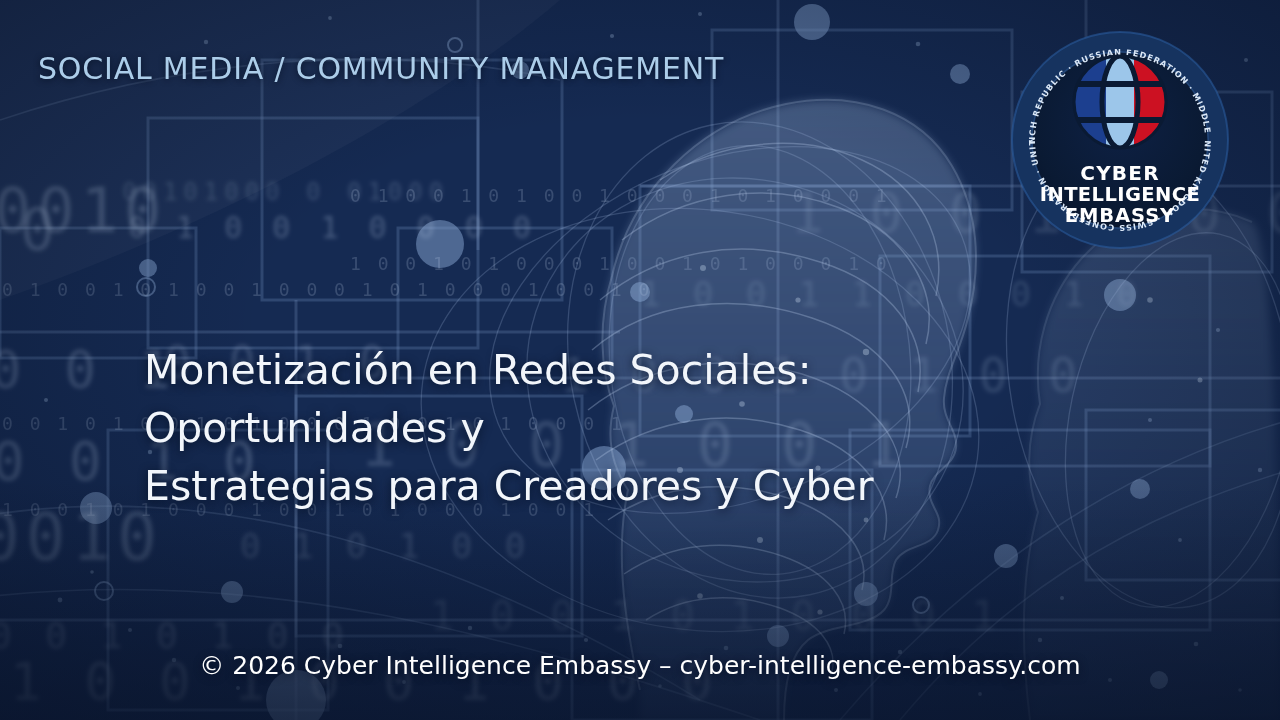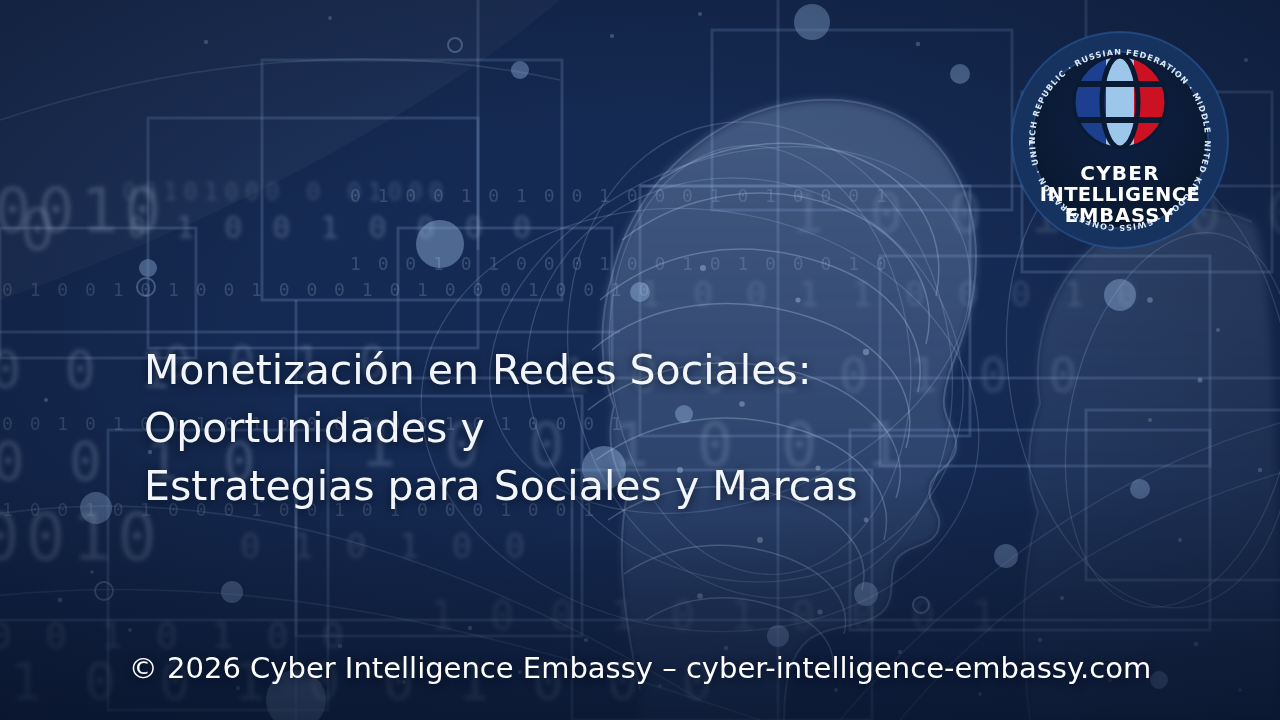--- a/index.html
+++ b/index.html
@@ -48,21 +48,21 @@
     color:#f2f6fb;
     font-weight:400;
     text-shadow:0 2px 10px rgba(4,12,30,.8);
   }
   .title .l2{display:block;}
 
   
   .footer{
     position:absolute;left:0;right:0;top:651px;
     text-align:center;
-    font-size:29px;
+    font-size:25px;
     color:#ffffff;
     text-shadow:0 2px 8px rgba(4,12,30,.85);
   }
 
   
   .badge{
     position:absolute;left:1008px;top:28px;
     width:224px;height:224px;
   }
 </style>
@@ -286,24 +286,25 @@
           <circle cx="1200" cy="380" r="2.5"></circle>
       </g>
 
       <path d="M0 0 L560 0 C420 120 200 230 0 300 Z" fill="#ffffff" fill-opacity=".035"></path>
     </g>
   </svg>
 
   <div class="bg-vign"></div>
   <div class="bg-darken-bottom"></div>
 
+  <div class="kicker">SOCIAL MEDIA / COMMUNITY MANAGEMENT</div>
 
   <div class="title">
     <span class="l1">Monetización en Redes Sociales: Oportunidades y</span>
-    <span class="l2">Estrategias para Sociales y Marcas</span>
+    <span class="l2">Estrategias para Creadores y Cyber</span>
   </div>
 
   <div class="footer">© 2026 Cyber Intelligence Embassy – cyber-intelligence-embassy.com</div>
 
   <svg class="badge" viewBox="0 0 224 224" xmlns="http://www.w3.org/2000/svg">
     <defs>
       <path id="ringTop" d="M 112,112 m -85,0 a 85,85 0 1,1 170,0" fill="none"></path>
       <path id="ringBot" d="M 112,112 m 85,0 a 85,85 0 1,1 -170,0" fill="none"></path>
       <radialGradient id="badgeFill" cx="50%" cy="42%" r="62%">
         <stop offset="0%" stop-color="#102palette"></stop>

